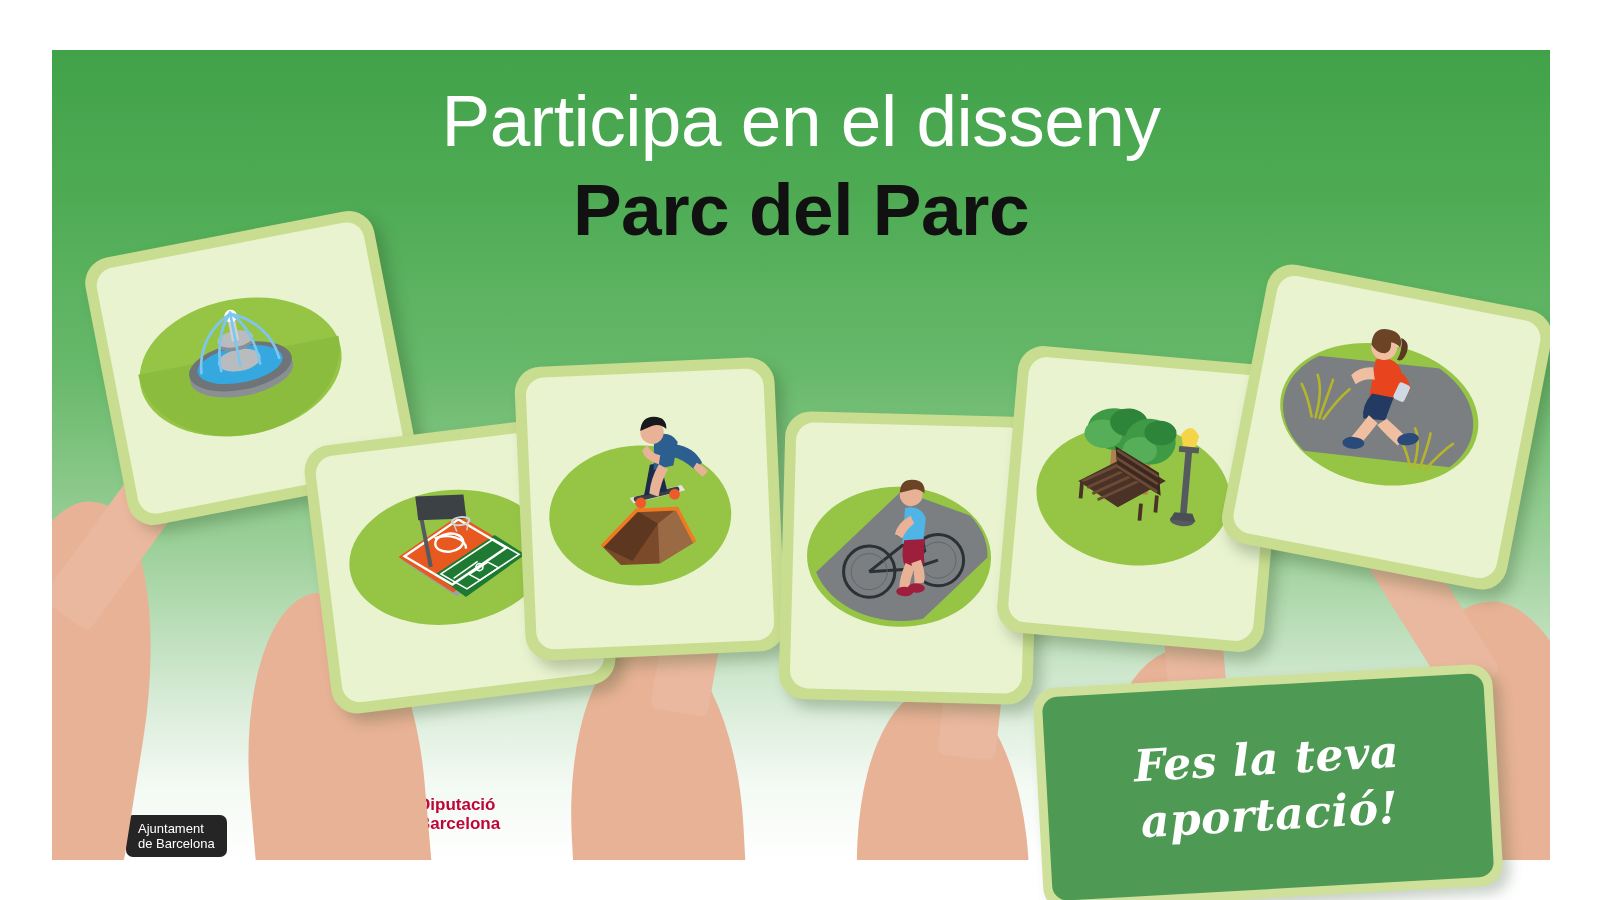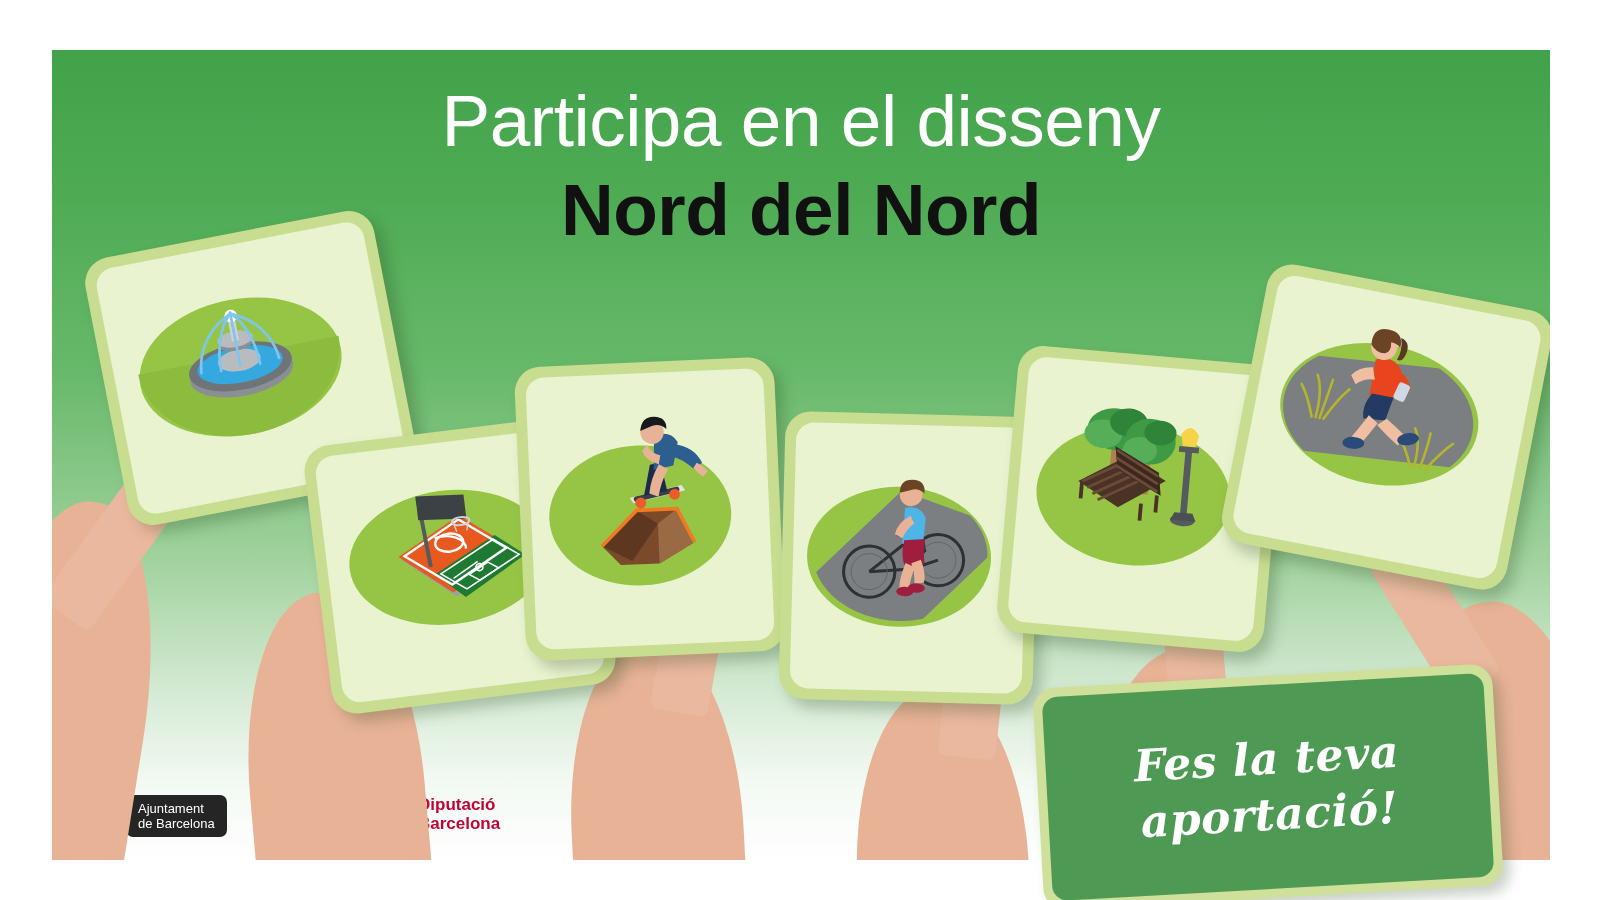--- a/index.html
+++ b/index.html
@@ -38,38 +38,38 @@
        box-shadow:7px 8px 13px rgba(40,70,30,.25);padding:9px;box-sizing:border-box;}
   #cta-inner{width:100%;height:100%;background:#4e9a54;border-radius:15px;
              display:flex;align-items:center;justify-content:center;}
   #cta-text{font-family:"DejaVu Serif",serif;font-style:italic;font-weight:700;color:#fff;
             font-size:44px;line-height:56px;text-align:center;letter-spacing:.5px;}
   .f-item{position:absolute;display:flex;align-items:center;}
 
   #aj-logo{left:82px;top:795px;}
   .crest-sq{width:38px;height:42px;background:#9e1632;border-radius:3px;display:flex;align-items:center;justify-content:center;}
   .aj-box{margin-left:6px;background:#252525;border-radius:7px;color:#fff;font-size:13px;line-height:15px;
-          padding:6px 12px;font-weight:400;}
+          padding:6px 12px;font-weight:400;margin-top:20px;}
 
   #collab-label{left:268px;top:798px;font-size:13px;color:#2b2b2b;}
 
   #dip-logo{left:365px;top:792px;}
   .crest-circ{width:44px;height:44px;border-radius:50%;background:#bf0436;display:flex;align-items:center;justify-content:center;}
   .dip-text{margin-left:9px;color:#bf0436;font-size:17px;line-height:19px;font-weight:700;}
 </style>
 </head>
 <body>
 
 <div id="stage">
 
   <div id="banner">
 
     <div id="title">
       <div class="t-line l1">Participa en el disseny</div>
-      <div class="t-bold">Nord del Nord</div>
+      <div class="t-bold">Parc del Parc</div>
     </div>
 
     <div class="hand" style="left:-70px;top:350px;width:300px;height:470px;">
       <div class="palm" style="left:0;top:100px;width:168px;height:380px;transform:rotate(9deg);"></div>
       <div class="finger" style="left:108px;top:48px;width:58px;height:185px;transform:rotate(36deg);background:#eab89e;"></div>
     </div>
 
     <div class="hand" style="left:185px;top:450px;width:300px;height:400px;">
       <div class="palm" style="left:10px;top:92px;width:175px;height:330px;transform:rotate(-5deg);"></div>
       <div class="finger" style="left:118px;top:10px;width:60px;height:175px;transform:rotate(17deg);"></div>

